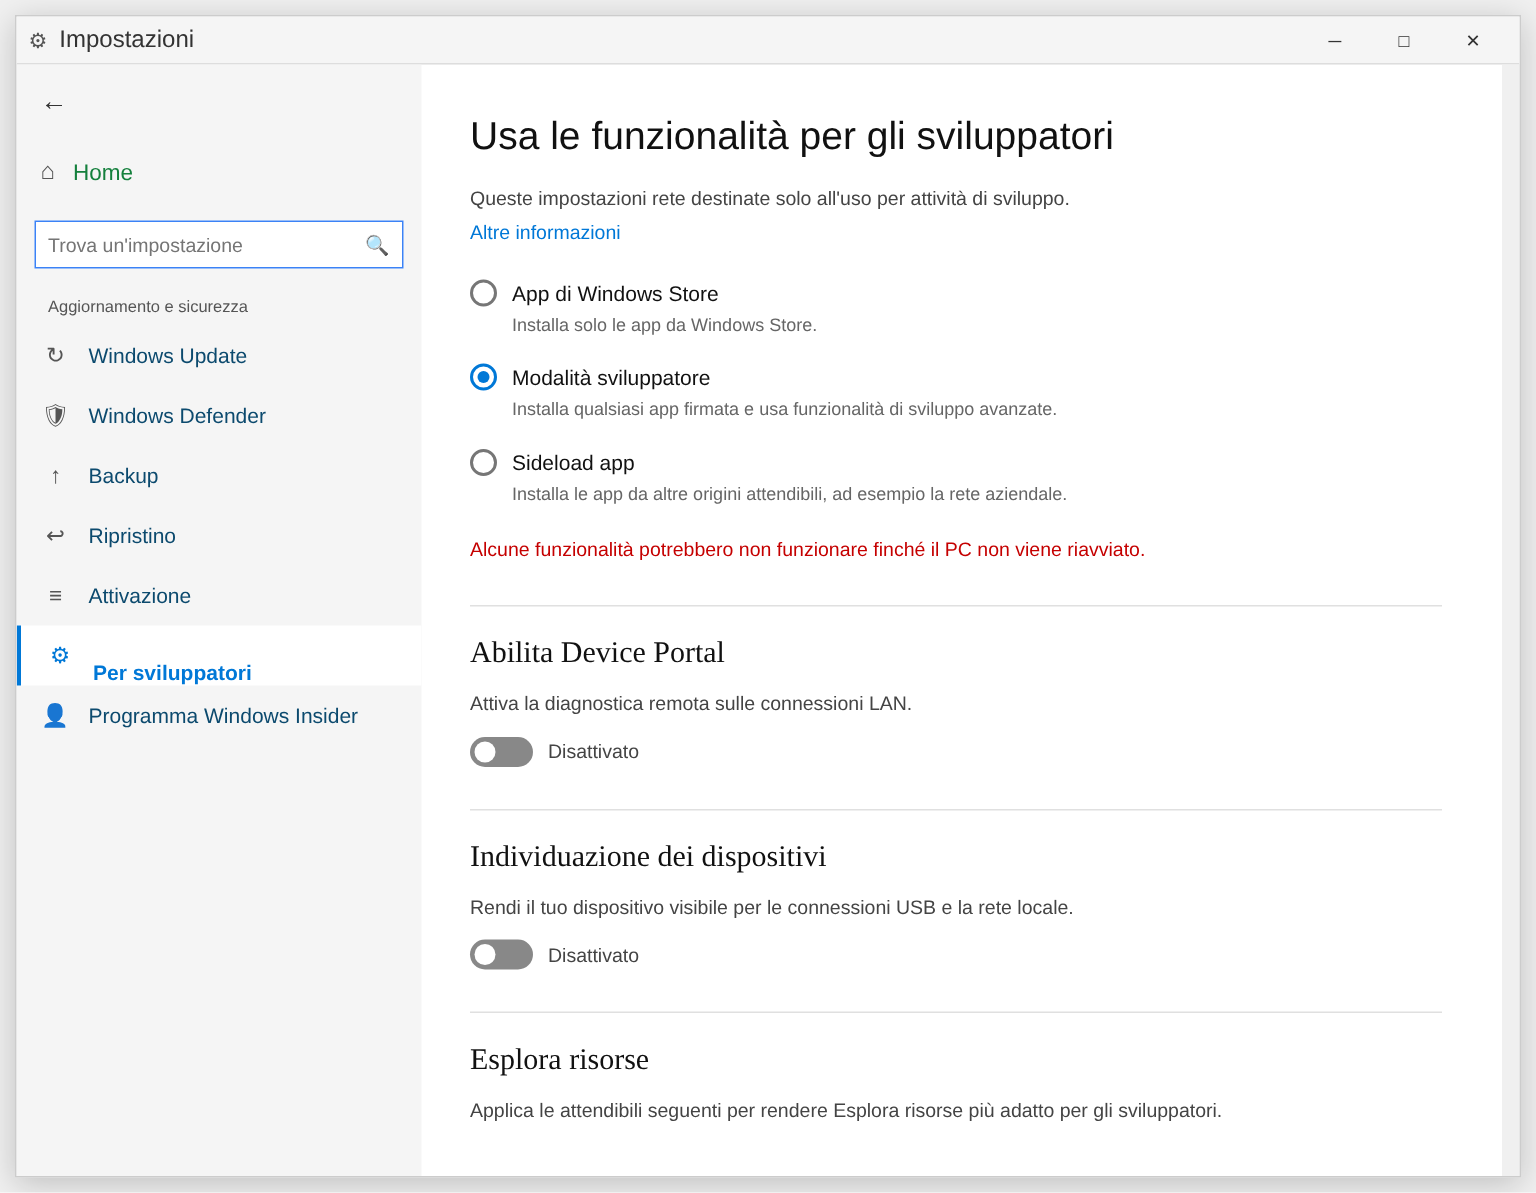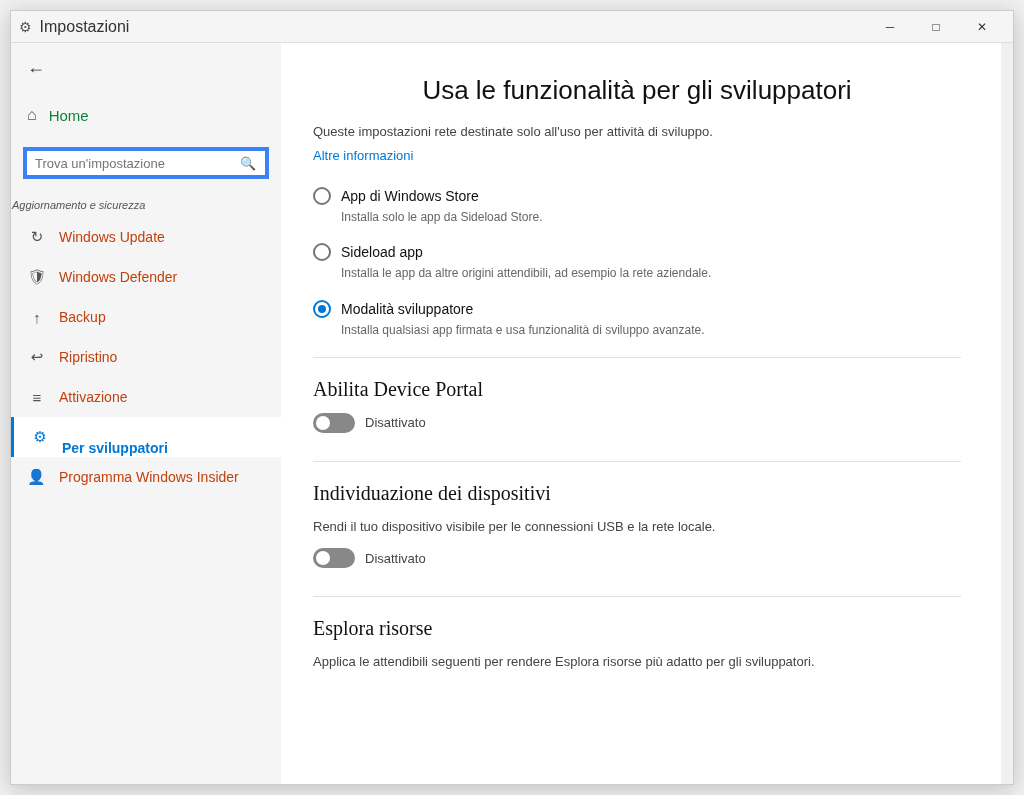--- a/index.html
+++ b/index.html
@@ -93,21 +93,21 @@
       margin-right: 12px;
     }
     .sidebar-home-label {
       font-size: 15px;
       color: #15803d;
     }
     .search-box {
       margin: 8px 12px;
       display: flex;
       align-items: center;
-      border: 4px solid #3b82f6;
+      border: 1px solid #3b82f6;
       background: #fff;
       height: 32px;
       flex-shrink: 0;
     }
     .search-input {
       flex: 1;
       border: none;
       outline: none;
       font-size: 13px;
       padding: 0 8px;
@@ -115,24 +115,23 @@
       background: transparent;
     }
     .search-icon {
       padding: 0 8px;
       color: #777;
       font-size: 13px;
     }
     .sidebar-section-label {
       font-size: 11px;
       color: #555;
-      padding: 12px 1px 6px;
+      padding: 12px 21px 6px;
       text-transform: none;
       flex-shrink: 0;
-      font-style: italic;
     }
     .sidebar-item {
       display: flex;
       align-items: center;
       height: 40px;
       padding: 0 16px;
       cursor: pointer;
       flex-shrink: 0;
     }
     .sidebar-item.active {
@@ -146,40 +145,39 @@
       display: flex;
       align-items: center;
       justify-content: center;
       margin-right: 12px;
       font-size: 15px;
       color: #555;
     }
     .sidebar-item.active .sidebar-item-icon { color: #0078d7; }
     .sidebar-item-label {
       font-size: 14px;
-      color: #c2410c;
+      color: #0c4a6e;
     }
     
     .main-content {
       flex: 1;
       overflow-y: auto;
       padding: 32px 40px 40px 32px;
       background: #fff;
     }
     .scrollbar {
       width: 12px;
       background: #f0f0f0;
       flex-shrink: 0;
     }
     .page-title {
       font-size: 26px;
       font-weight: 300;
       color: #111;
       margin-bottom: 16px;
-      text-align: center;
     }
     .page-subtitle {
       font-size: 13px;
       color: #444;
       line-height: 1.5;
       margin-bottom: 4px;
     }
     .more-info-link {
       font-size: 13px;
       color: #0078d7;
@@ -352,45 +350,47 @@
       <h1 class="page-title">Usa le funzionalità per gli sviluppatori</h1>
       <p class="page-subtitle">Queste impostazioni rete destinate solo all'uso per attività di sviluppo.</p>
       <a class="more-info-link">Altre informazioni</a>
 
       
       <div class="radio-option">
         <div class="radio-row">
           <div class="radio-circle"></div>
           <span class="radio-label">App di Windows Store</span>
         </div>
-        <p class="radio-desc">Installa solo le app da Sideload Store.</p>
-      </div>
-
-      <div class="radio-option">
-        <div class="radio-row">
-          <div class="radio-circle"></div>
-          <span class="radio-label">Sideload app</span>
-        </div>
-        <p class="radio-desc">Installa le app da altre origini attendibili, ad esempio la rete aziendale.</p>
+        <p class="radio-desc">Installa solo le app da Windows Store.</p>
       </div>
 
       <div class="radio-option">
         <div class="radio-row">
           <div class="radio-circle selected">
             <div class="radio-inner"></div>
           </div>
           <span class="radio-label">Modalità sviluppatore</span>
         </div>
         <p class="radio-desc">Installa qualsiasi app firmata e usa funzionalità di sviluppo avanzate.</p>
       </div>
 
+      <div class="radio-option">
+        <div class="radio-row">
+          <div class="radio-circle"></div>
+          <span class="radio-label">Sideload app</span>
+        </div>
+        <p class="radio-desc">Installa le app da altre origini attendibili, ad esempio la rete aziendale.</p>
+      </div>
+
+      <p class="warning-text">Alcune funzionalità potrebbero non funzionare finché il PC non viene riavviato.</p>
 
       
       <hr class="separator">
       <h2 class="section-title">Abilita Device Portal</h2>
+      <p class="section-desc">Attiva la diagnostica remota sulle connessioni LAN.</p>
       <div class="toggle-row">
         <div class="toggle">
           <div class="toggle-knob"></div>
         </div>
         <span class="toggle-label">Disattivato</span>
       </div>
 
       
       <hr class="separator">
       <h2 class="section-title">Individuazione dei dispositivi</h2>

